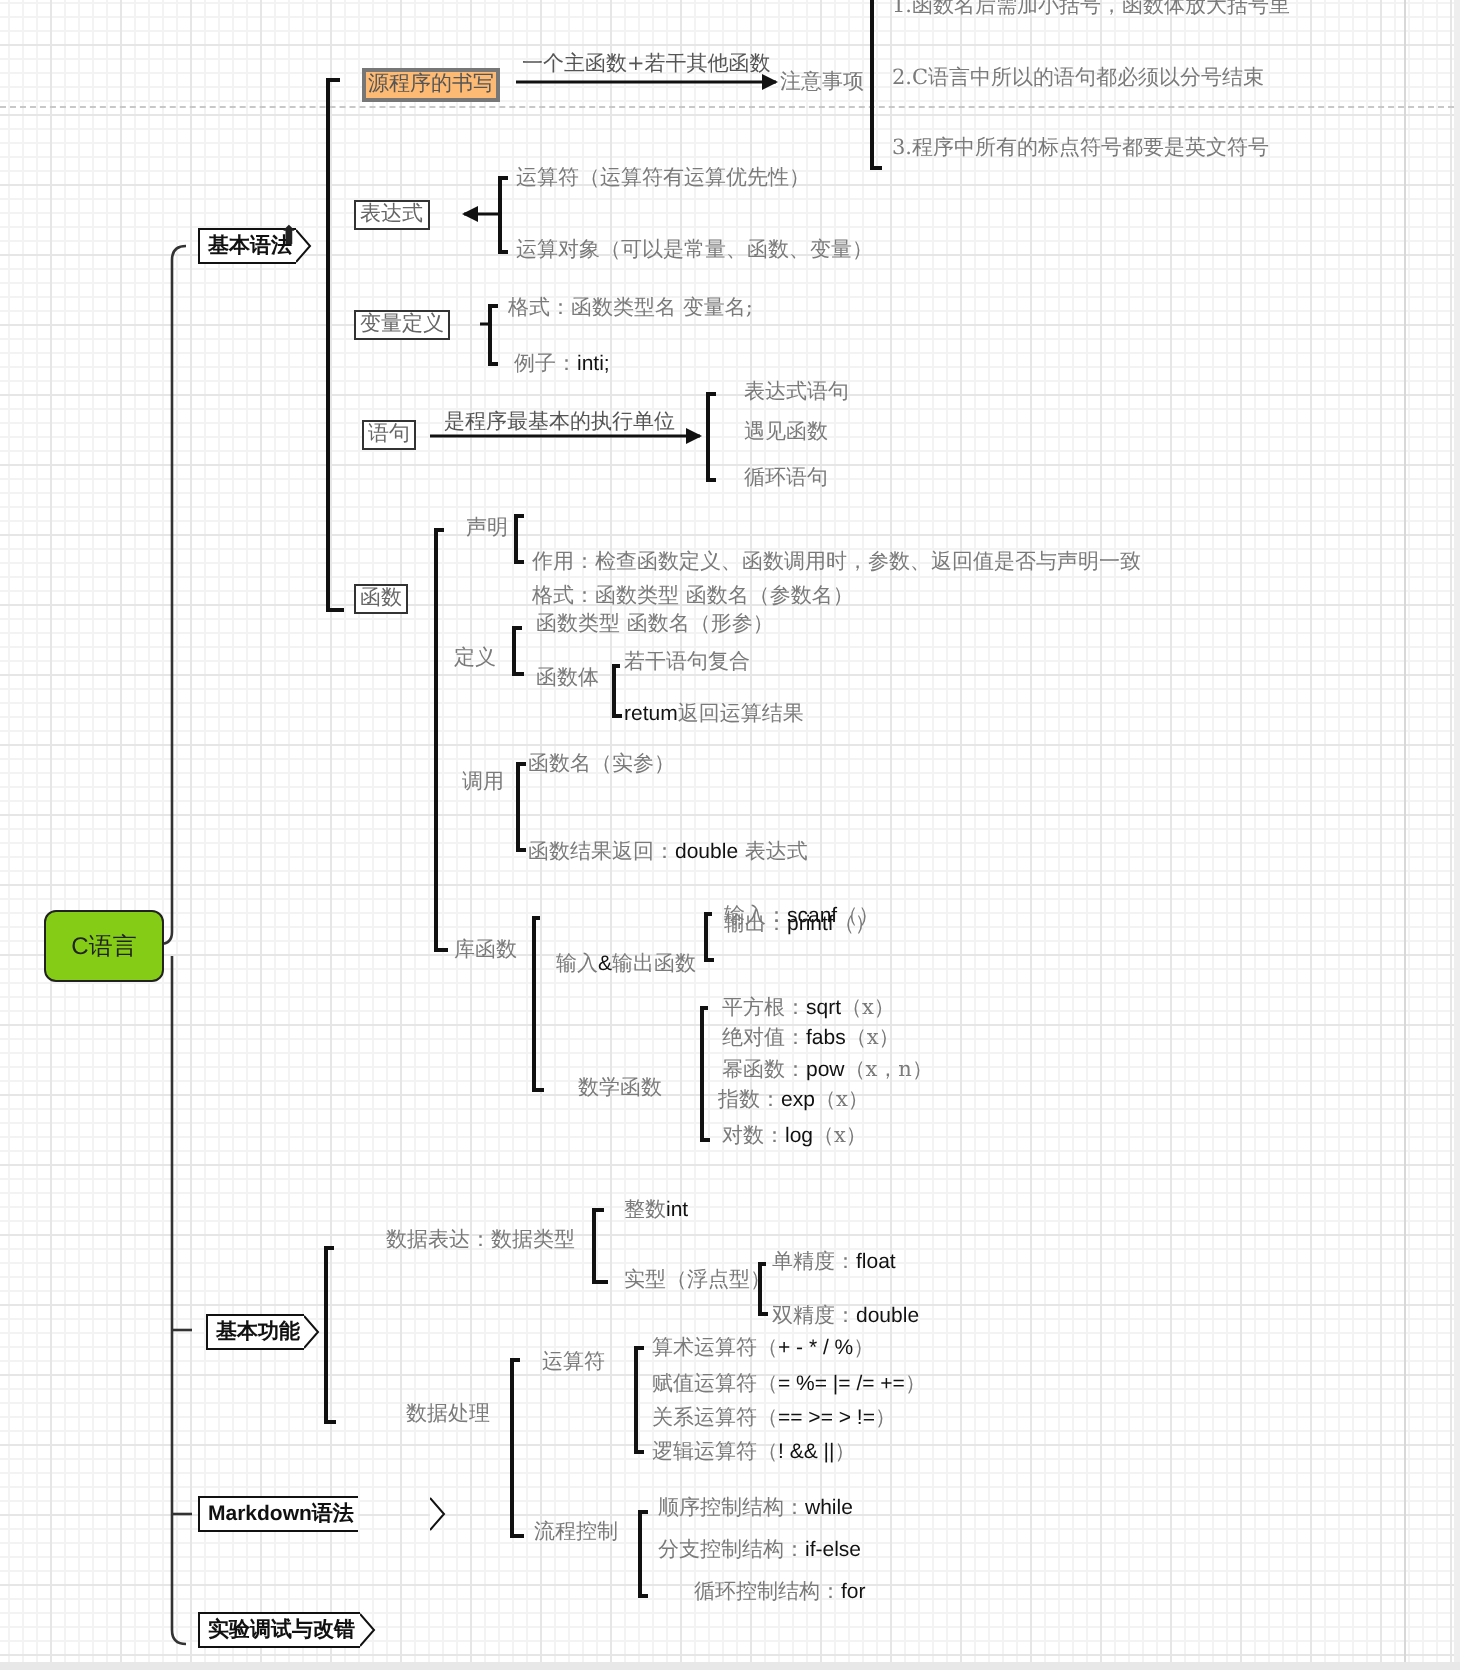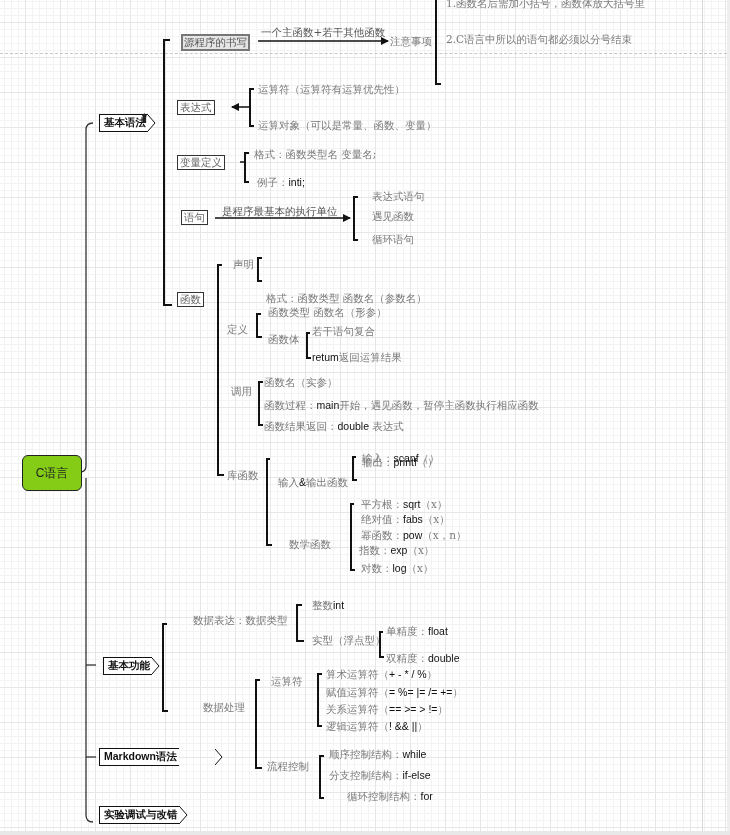--- a/index.html
+++ b/index.html
@@ -18,21 +18,21 @@
   }
   .canvas { position:absolute; left:0; top:0; width:730px; height:835px; }
   .edge-right { position:absolute; left:727px; top:0; width:3px; height:835px; background:#eeeeee; }
   .edge-bottom { position:absolute; left:0; top:831px; width:730px; height:4px; background:#e8e8e8; }
   .pagebreak { position:absolute; left:0; top:53px; width:727px; height:0; border-top:1px dashed #c8c8c8; }
   .vline-page { position:absolute; left:702px; top:0; width:1px; height:832px; background:#d8d8d8; }
   .t { position:absolute; white-space:nowrap; font-size:10.5px; line-height:13px; color:#7a7a7a; }
   .t.dark { color:#222; }
   .t .code { font-family:"Liberation Sans", sans-serif; color:#111; font-size:10.5px; }
   .boxed { border:1px solid #333; background:#fff; padding:0 2px; color:#666; }
-  .boxed2 { border:2px solid #777; background:#e5e5e5; padding:0 1px; color:#555; }
+  .boxed2 { border:2px solid #777; background:#fdba74; padding:0 1px; color:#555; }
   .root {
     position:absolute; left:22px; top:455px; width:58px; height:34px;
     border:1px solid #222; border-radius:6px; background:#84cc16;
     display:flex; align-items:center; justify-content:center;
     font-family:"Liberation Sans", sans-serif; font-size:12px; color:#222;
   }
   .tag {
     position:absolute; height:18px; display:flex; align-items:center;
     font-family:"DejaVu Sans", sans-serif; font-weight:bold; font-size:10.5px; color:#111;
   }
@@ -133,49 +133,50 @@
     <svg width="8" height="18">
         <path d="M0,1 L7,9 L0,17" fill="#fff" stroke="#111"></path>
       </svg>
   </div>
 
   <div class="t boxed2" style="left:181px; top:34px;">源程序的书写</div>
   <div class="t" style="left:261px; top:26px; color:#555;">一个主函数+若干其他函数</div>
   <div class="t" style="left:390px; top:35px;">注意事项</div>
   <div class="t" style="left:446px; top:-3px;"><span>1.函数名后需加小括号，函数体放大括号里</span></div>
   <div class="t" style="left:446px; top:33px;"><span>2.C语言中所以的语句都必须以分号结束</span></div>
+  <div class="t" style="left:446px; top:68px;"><span>3.程序中所有的标点符号都要是英文符号</span></div>
 
   <div class="t boxed" style="left:177px; top:100px;">表达式</div>
   <div class="t" style="left:258px; top:83px;">运算符（运算符有运算优先性）</div>
   <div class="t" style="left:258px; top:119px;">运算对象（可以是常量、函数、变量）</div>
 
   <div class="t boxed" style="left:177px; top:155px;">变量定义</div>
   <div class="t" style="left:254px; top:148px;">格式：函数类型名 变量名;</div>
   <div class="t" style="left:257px; top:176px;"><span>例子：</span><span class="code">inti;</span></div>
 
   <div class="t boxed" style="left:181px; top:210px;">语句</div>
   <div class="t" style="left:222px; top:205px; color:#555;">是程序最基本的执行单位</div>
   <div class="t" style="left:372px; top:190px;">表达式语句</div>
   <div class="t" style="left:372px; top:210px;">遇见函数</div>
   <div class="t" style="left:372px; top:233px;">循环语句</div>
 
   <div class="t boxed" style="left:177px; top:292px;">函数</div>
 
   <div class="t" style="left:233px; top:258px;">声明</div>
   <div class="t" style="left:266px; top:252px;margin-top:40px;">格式：函数类型 函数名（参数名）</div>
+  <div class="t" style="left:266px; top:275px;">作用：检查函数定义、函数调用时，参数、返回值是否与声明一致</div>
 
   <div class="t" style="left:227px; top:323px;">定义</div>
   <div class="t" style="left:268px; top:306px;">函数类型 函数名（形参）</div>
   <div class="t" style="left:268px; top:333px;">函数体</div>
   <div class="t" style="left:312px; top:325px;">若干语句复合</div>
   <div class="t" style="left:312px; top:351px;"><span class="code">retum</span><span>返回运算结果</span></div>
 
   <div class="t" style="left:231px; top:385px;">调用</div>
   <div class="t" style="left:264px; top:376px;">函数名（实参）</div>
-  <div class="t" style="left:264px; top:399px;"><span>函数过程：</span><span class="code">main</span><span>开始，遇见函数，暂停主函数执行相应函数</span></div>
   <div class="t" style="left:264px; top:420px;"><span>函数结果返回：</span><span class="code">double</span><span> 表达式</span></div>
 
   <div class="t" style="left:227px; top:469px;">库函数</div>
   <div class="t" style="left:278px; top:476px;"><span>输入</span><span class="code">&amp;</span><span>输出函数</span></div>
   <div class="t" style="left:362px; top:452px;"><span>输入：</span><span class="code">scanf</span><span>（）</span></div>
   <div class="t" style="left:362px; top:456px;"><span>输出：</span><span class="code">printf</span><span>（）</span></div>
 
   <div class="t" style="left:289px; top:538px;">数学函数</div>
   <div class="t" style="left:361px; top:498px;"><span>平方根：</span><span class="code">sqrt</span><span>（x）</span></div>
   <div class="t" style="left:361px; top:513px;"><span>绝对值：</span><span class="code">fabs</span><span>（x）</span></div>

